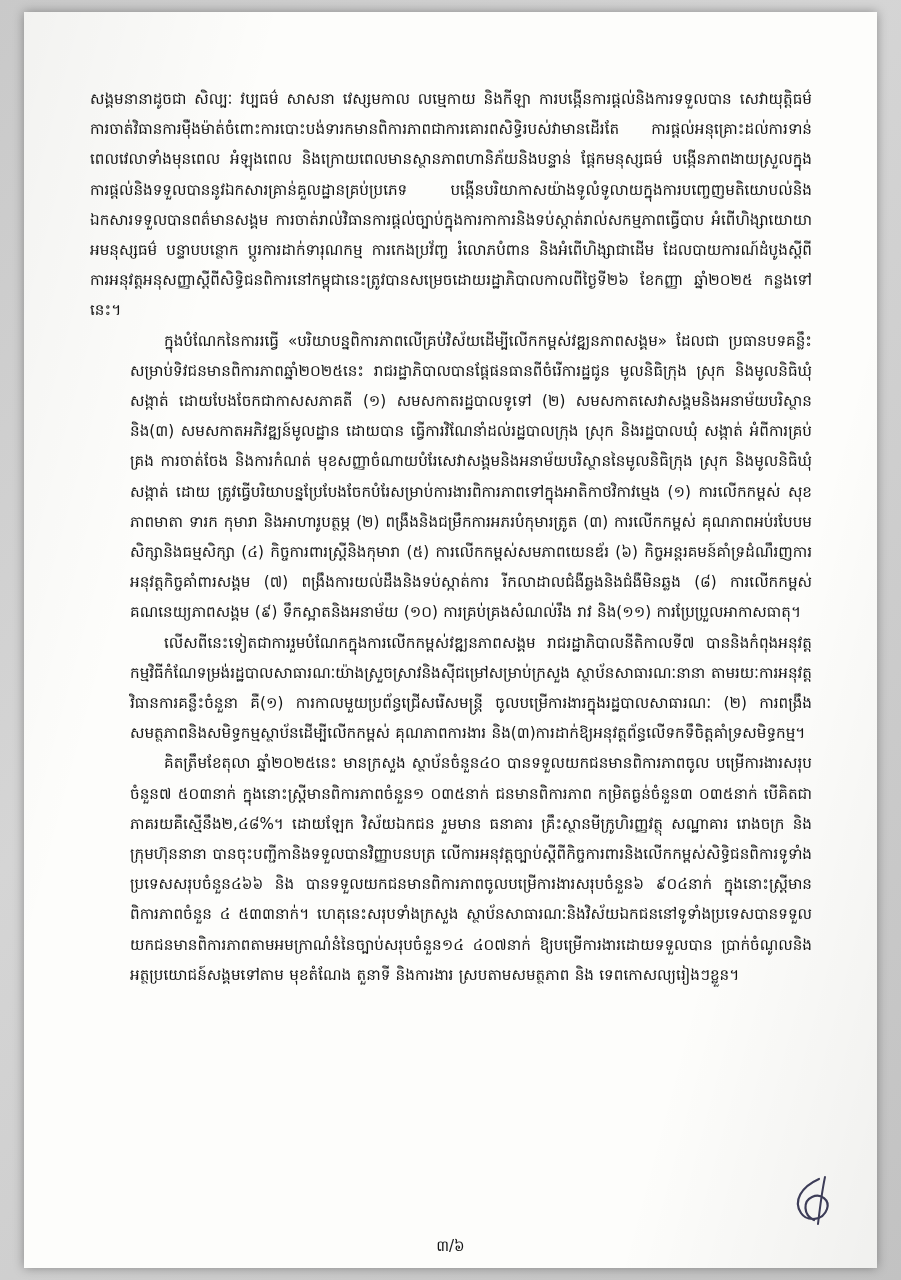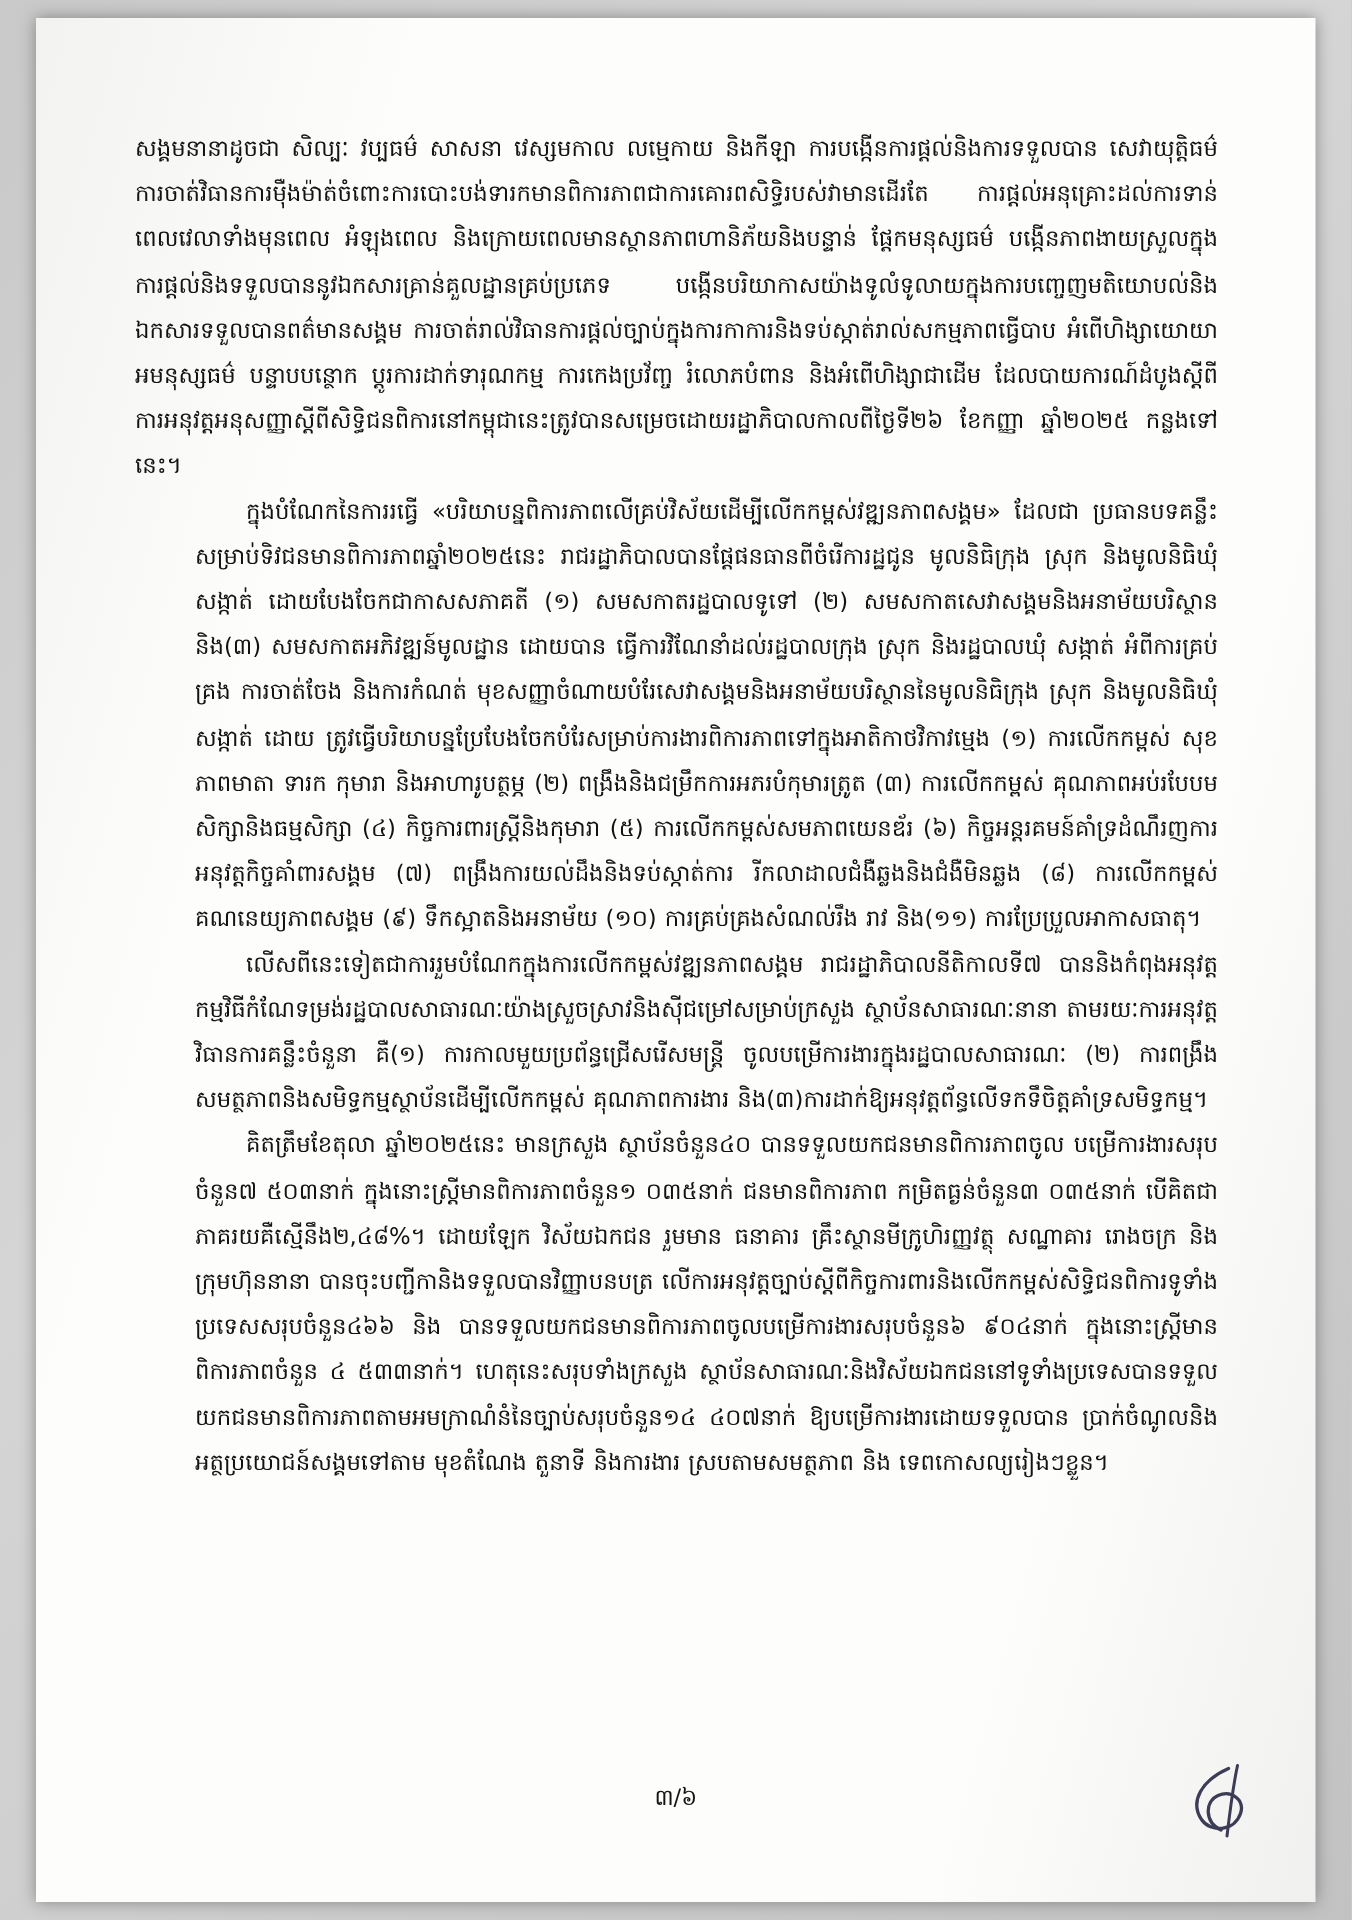--- a/index.html
+++ b/index.html
@@ -55,21 +55,21 @@
     margin-top: 0px;
     margin-left: 40px;
   }
   .indent {
     text-indent: 34px;
   }
   .footer {
     position: absolute;
     left: 0;
     right: 0;
-    top: 1176px;
+    top: 1224px;
     text-align: center;
     font-family: "DejaVu Sans", "Liberation Sans", sans-serif;
     font-size: 15px;
     color: #141414;
   }
   .signature {
     position: absolute;
     right: 36px;
     top: 1163px;
     width: 60px;

